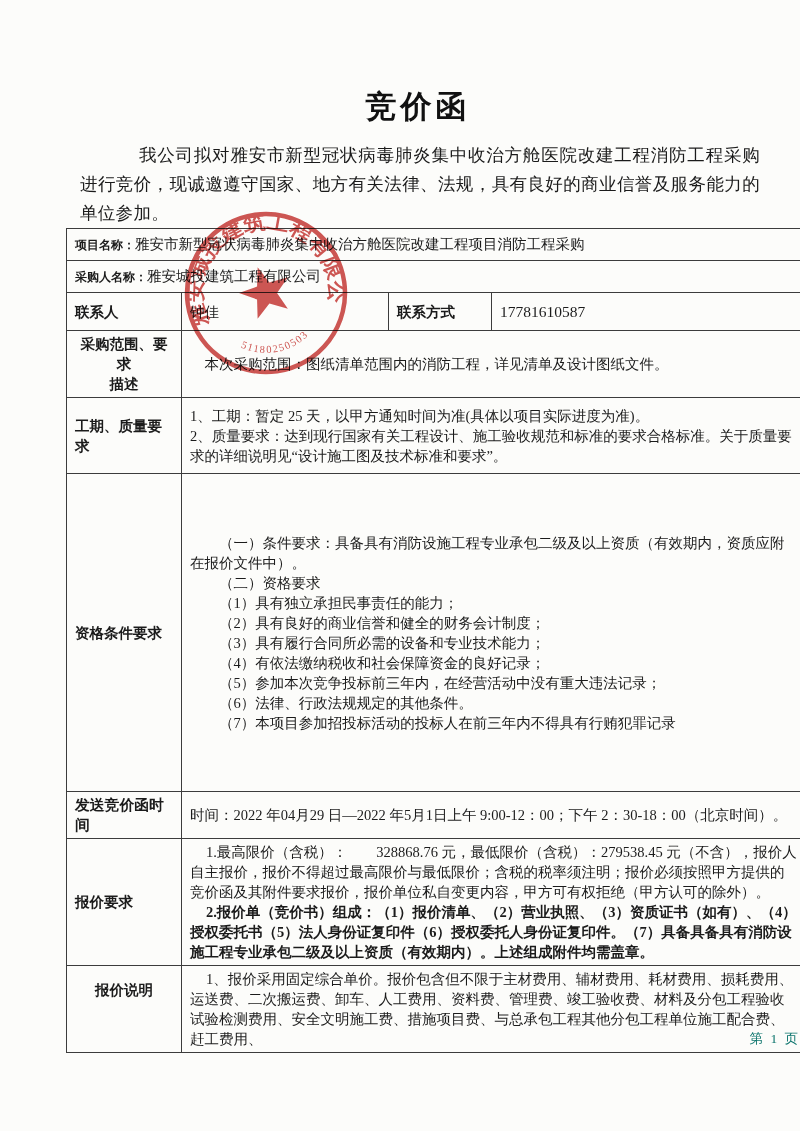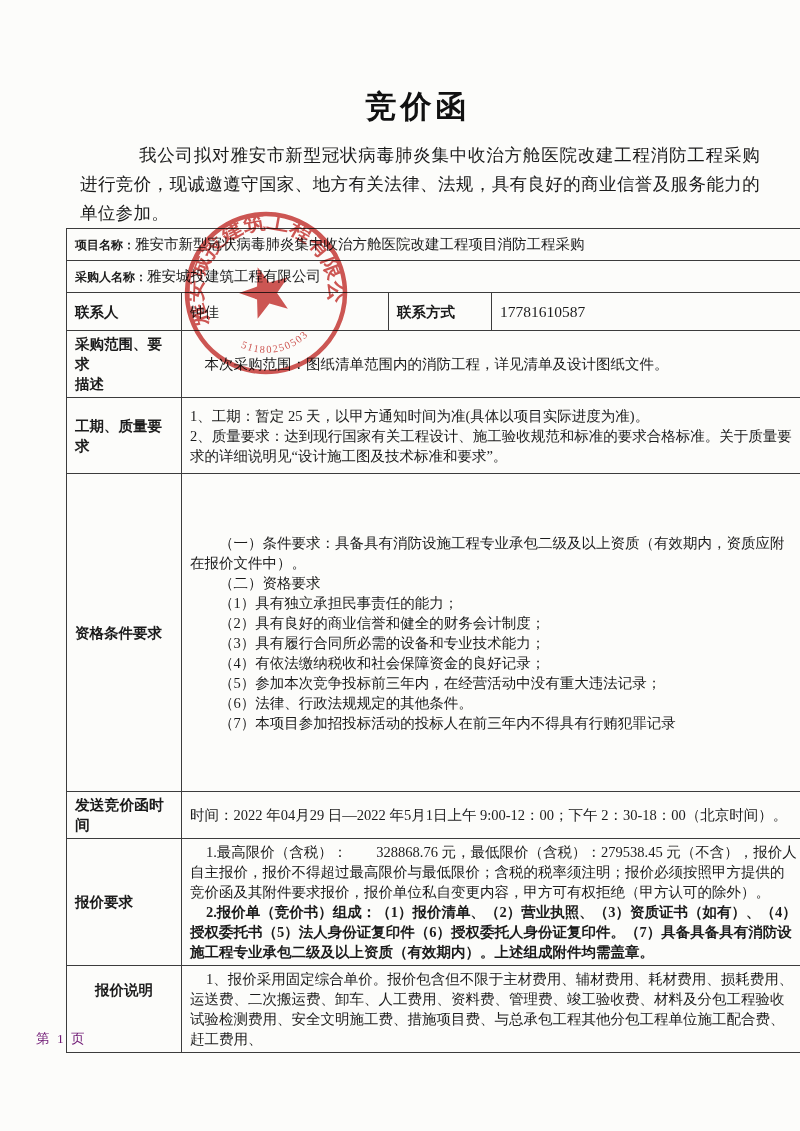--- a/index.html
+++ b/index.html
@@ -39,21 +39,21 @@
   tr.r1 { height:32px; }
   tr.r2 { height:32px; }
   tr.r3 { height:38px;padding-left:31px; }
   tr.r4 { height:66px; }
   tr.r5 { height:76px; }
   tr.r6 { height:318px; }
   tr.r7 { height:30px; }
   tr.r8 { height:122px; }
   tr.r9 { height:70px; }
 
-  td.scope-lbl { white-space:pre-line; line-height:40px; vertical-align:middle; }
+  td.scope-lbl { white-space:pre-line; line-height:40px; vertical-align:middle;text-align:center; }
   td.scope-val { vertical-align:top; padding-top:12px; text-indent:1em; font-size:15px; line-height:22px; }
 
   td.sched-val { font-size:15px; line-height:25px; }
   td.qual-val  { font-size:15px; line-height:31px; vertical-align:middle; }
   td.qual-val .q-para { margin:0; text-indent:2em; }
   td.time-val  { font-size:14.8px; }
   td.quote-val p { margin:0; text-indent:1.1em; }
   td.quote-val .bold { font-weight:bold; }
   td.note-val { font-size:14.6px; line-height:23px; vertical-align:top; padding-top:6px; }
   td.note-val .note-p { text-indent:1.1em; }
@@ -62,21 +62,21 @@
     position:absolute; left:145px; top:208px; width:170px; height:170px;
     transform:rotate(-8deg);
     opacity:0.82; mix-blend-mode:multiply;
     pointer-events:none;
   }
   .stamp svg { width:100%; height:100%; }
   .stamp text { font-family:"Liberation Serif","DejaVu Serif",serif; }
 
   .footer {
     position:absolute; left:0; top:1030px; width:100%;
-    text-align:left; font-size:13.5px; letter-spacing:2px; color:#701a75;
+    text-align:right; font-size:13.5px; letter-spacing:2px; color:#0f766e;
   }
 </style>
 </head>
 <body>
 
 <div class="page">
 
   <h1 class="title">竞价函</h1>
 
   <p class="intro"><span>我公司拟对</span><span class="u">雅安市新型冠状病毒肺炎集中收治方舱医院改建工程消防工程采购</span><span>进行竞价，现诚邀遵守国家、地方有关法律、法规，具有良好的商业信誉及服务能力的单位参加。</span></p>

